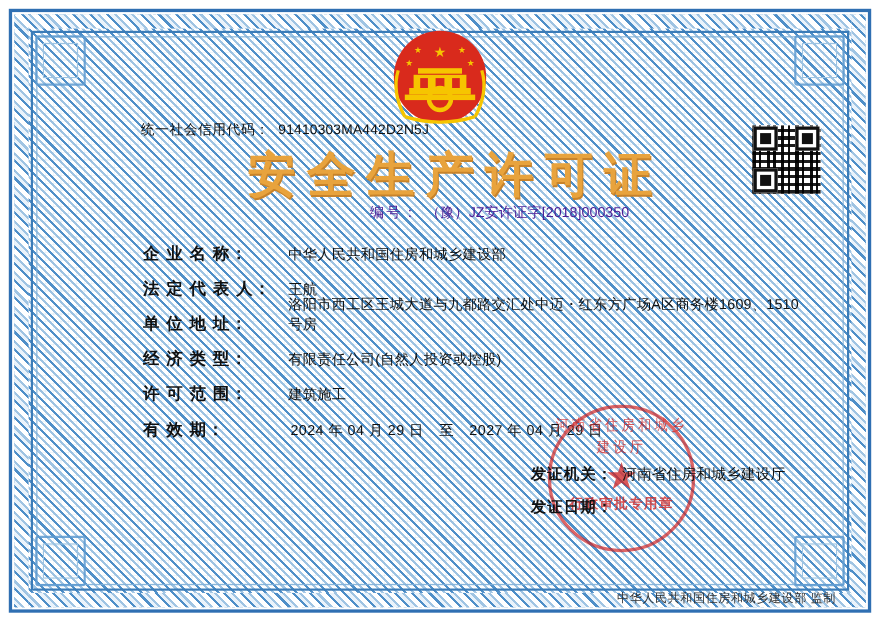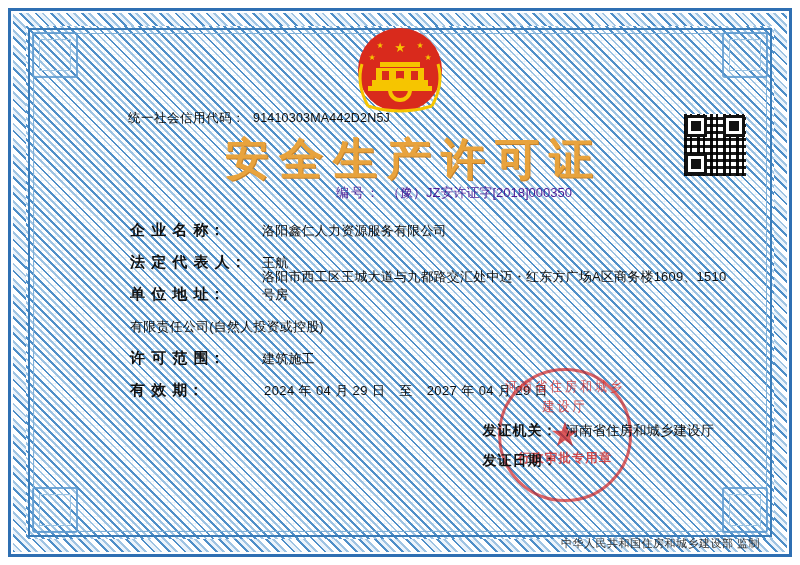--- a/index.html
+++ b/index.html
@@ -346,34 +346,35 @@
   <div class="title">安全生产许可证</div>
 
   <div class="number-line">
     <span class="nlabel">编号：</span><span class="nvalue">（豫）JZ安许证字[2018]000350</span>
   </div>
 
   <div class="fields">
 
     <div class="row">
       <span class="flabel">企 业 名 称：</span>
-      <span class="fvalue">洛阳鑫仁人力资源服务有限公司</span>
+      <span class="fvalue">中华人民共和国住房和城乡建设部</span>
     </div>
 
     <div class="row">
       <span class="flabel">法 定 代 表 人：</span>
       <span class="fvalue">王航</span>
     </div>
 
     <div class="row">
       <span class="flabel">单 位 地 址：</span>
       <span class="fvalue">洛阳市西工区王城大道与九都路交汇处中迈・红东方广场A区商务楼1609、1510号房</span>
     </div>
 
     <div class="row">
+      <span class="flabel">经 济 类 型：</span>
       <span class="fvalue">有限责任公司(自然人投资或控股)</span>
     </div>
 
     <div class="row">
       <span class="flabel">许 可 范 围：</span>
       <span class="fvalue">建筑施工</span>
     </div>
 
     <div class="row valid">
       <span class="flabel">有 效 期：</span>

